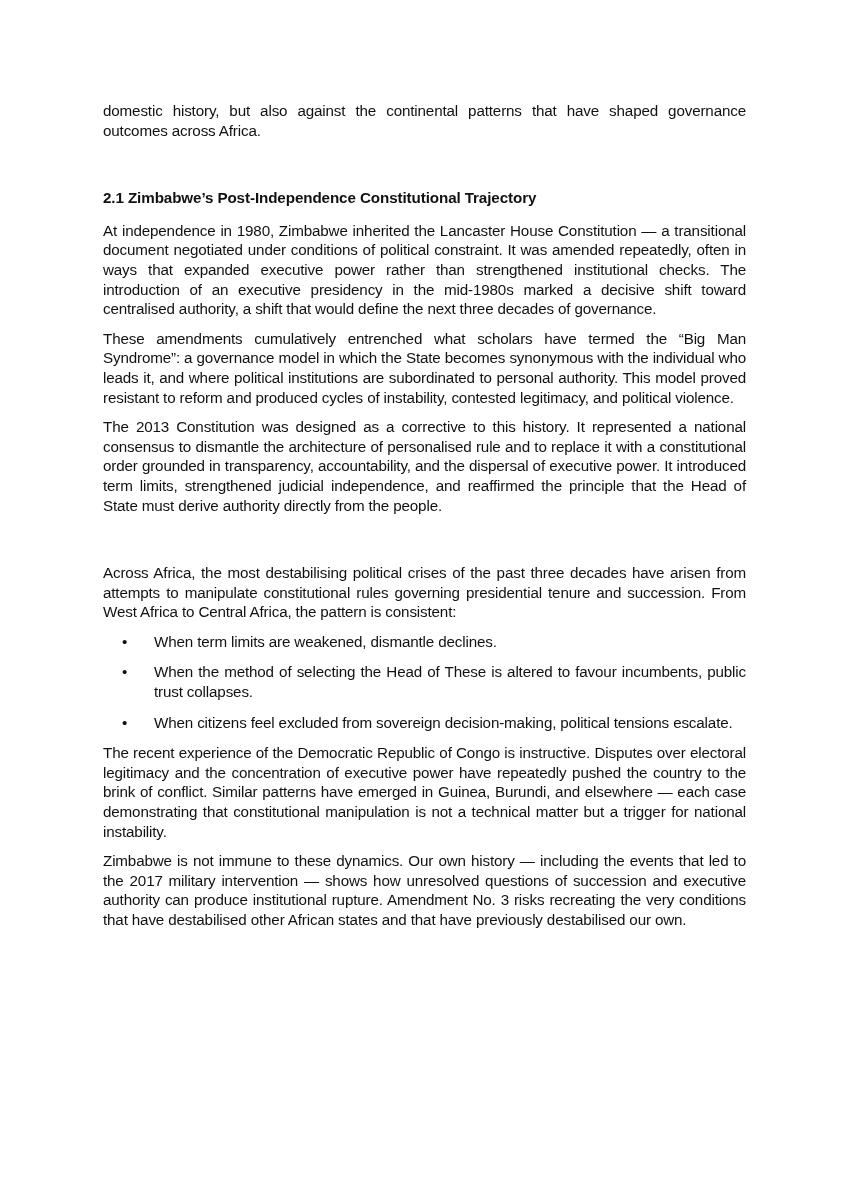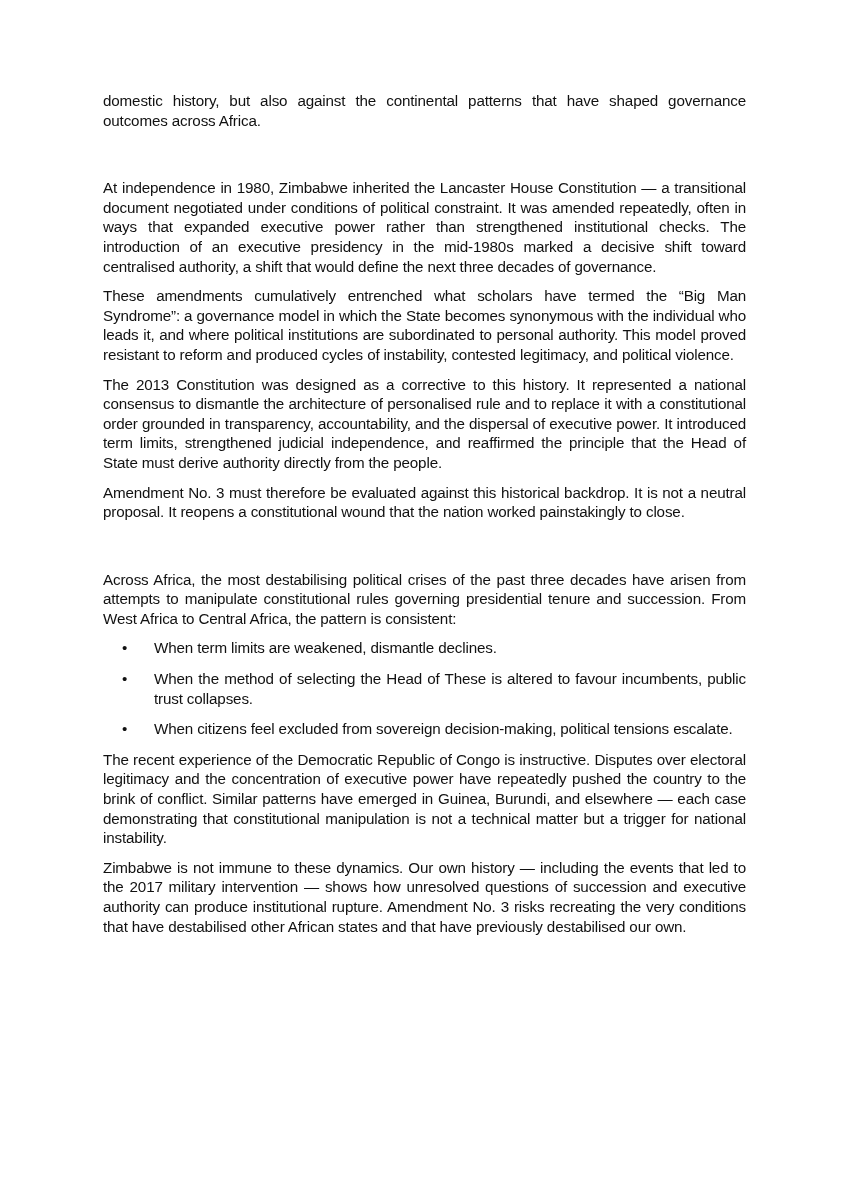--- a/index.html
+++ b/index.html
@@ -11,21 +11,21 @@
       width: 849px;
       height: 1200px;
       position: relative;
       overflow: hidden;
       font-family: "Liberation Sans", sans-serif;
       color: #111111;
     }
     .page {
       position: absolute;
       left: 103px;
-      top: 91px;
+      top: 101px;
       width: 643px;
     }
     p {
       margin: 0;
       font-size: 15.2px;
       line-height: 19.6px;
       text-align: justify;
       letter-spacing: -0.15px;
     }
     .para { margin-bottom: 10px; }
@@ -58,24 +58,24 @@
 </head>
 <body>
 
 <div class="page">
 
   <p class="para">domestic history, but also against the continental patterns that have shaped governance outcomes across Africa.</p>
 
   <div class="section-gap"></div>
 
   <section>
+    <h2>2.1 Zimbabwe’s Post-Independence Constitutional Trajectory</h2>
     <p class="para">At independence in 1980, Zimbabwe inherited the Lancaster House Constitution — a transitional document negotiated under conditions of political constraint. It was amended repeatedly, often in ways that expanded executive power rather than strengthened institutional checks. The introduction of an executive presidency in the mid-1980s marked a decisive shift toward centralised authority, a shift that would define the next three decades of governance.</p>
     <p class="para">These amendments cumulatively entrenched what scholars have termed the “Big Man Syndrome”: a governance model in which the State becomes synonymous with the individual who leads it, and where political institutions are subordinated to personal authority. This model proved resistant to reform and produced cycles of instability, contested legitimacy, and political violence.</p>
     <p class="para">The 2013 Constitution was designed as a corrective to this history. It represented a national consensus to dismantle the architecture of personalised rule and to replace it with a constitutional order grounded in transparency, accountability, and the dispersal of executive power. It introduced term limits, strengthened judicial independence, and reaffirmed the principle that the Head of State must derive authority directly from the people.</p>
-    <p class="para">Amendment No. 3 must therefore be evaluated against this historical backdrop. It is not a neutral proposal. It reopens a constitutional wound that the nation worked painstakingly to close.</p>
   </section>
 
   <div class="section-gap"></div>
 
   <section>
     <p class="para">Across Africa, the most destabilising political crises of the past three decades have arisen from attempts to manipulate constitutional rules governing presidential tenure and succession. From West Africa to Central Africa, the pattern is consistent:</p>
 
     <ul>
       <li>
         <span class="bullet">•</span>

